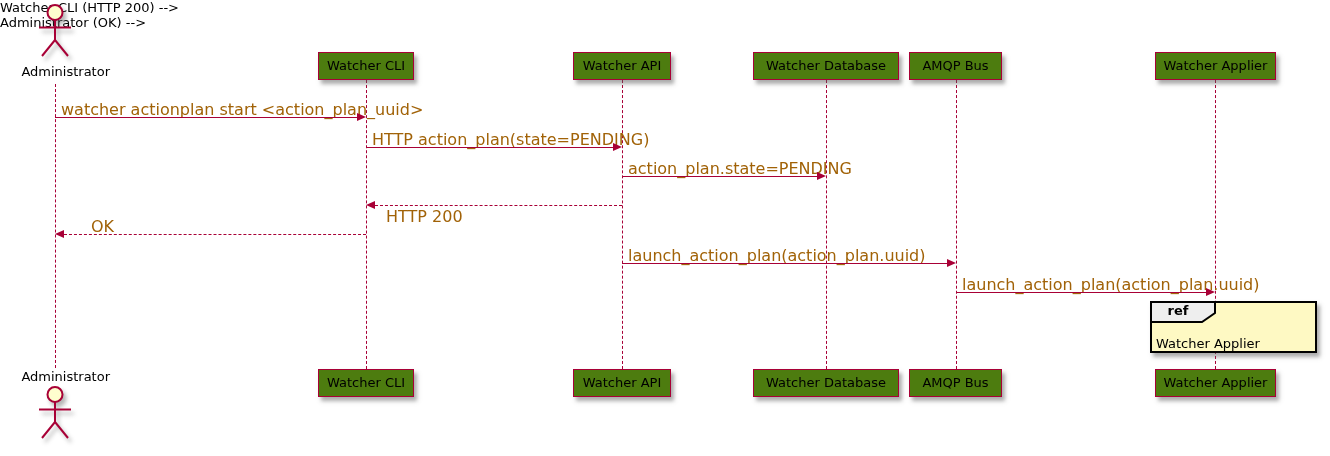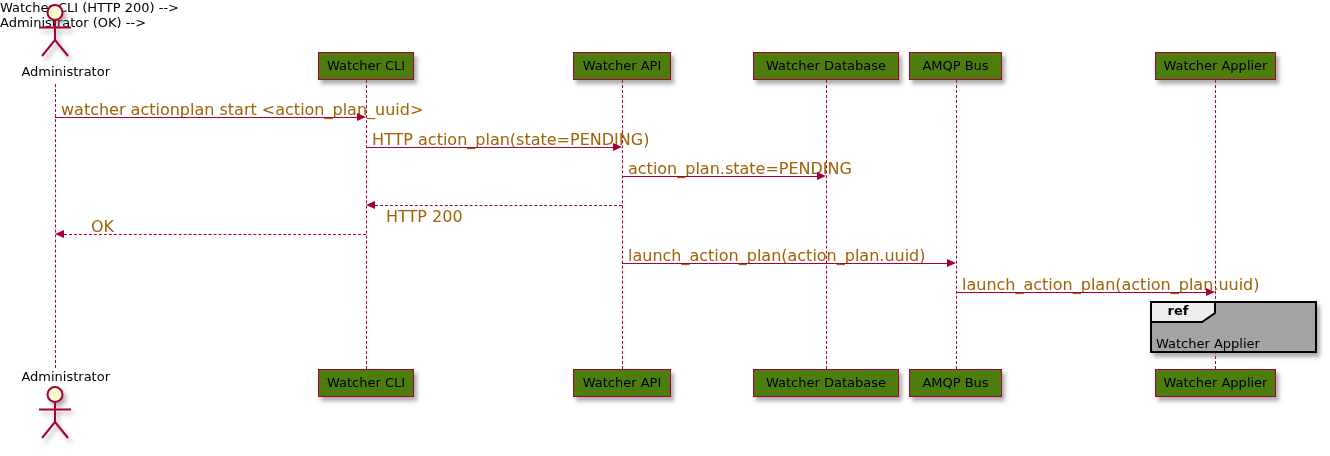--- a/index.html
+++ b/index.html
@@ -56,21 +56,21 @@
   .ah-l {
     position: absolute; width: 0; height: 0;
     border-top: 4px solid transparent;
     border-bottom: 4px solid transparent;
     border-right: 9px solid #A80036;
   }
   .ref-box {
     position: absolute;
     left: 1150px; top: 301px;
     width: 167px; height: 52px;
-    background: #a3a3a3;
+    background: #fef9c3;
     border: 2px solid #000000;
     box-shadow: 3px 4px 4px rgba(90,90,90,0.5);
   }
   .ref-tab { position: absolute; left: -2px; top: -2px; }
   .ref-keyword {
     position: absolute; left: 0; top: 0;
     width: 52px; text-align: center;
     font-weight: bold; font-size: 13px;
   }
   .ref-text {

